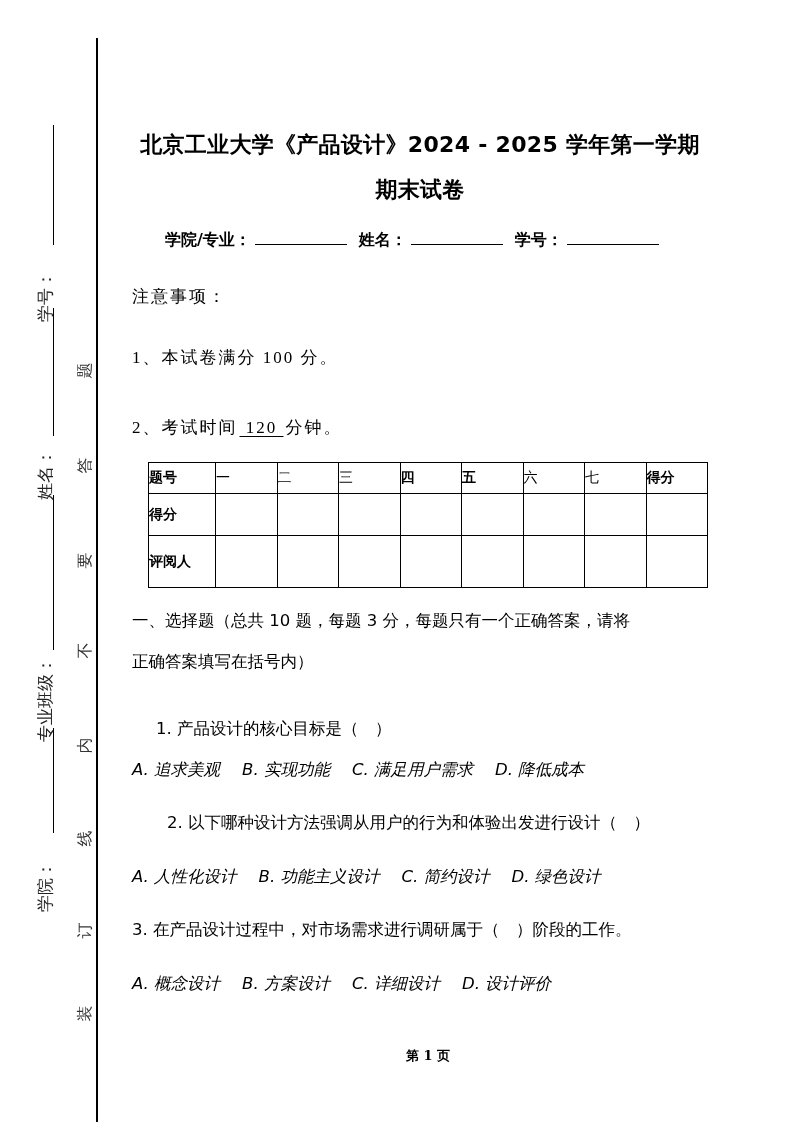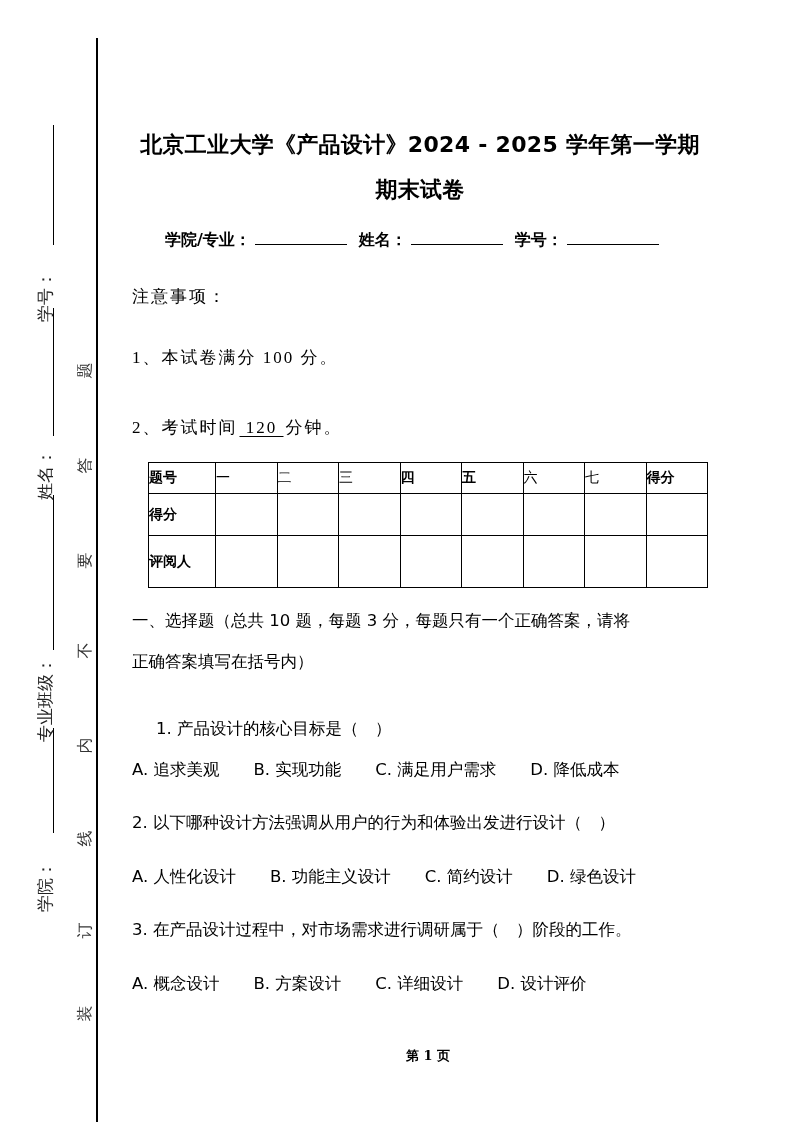--- a/index.html
+++ b/index.html
@@ -32,21 +32,21 @@
                 font-family: "DejaVu Sans", sans-serif; font-size: 14px; }
   table.score td { border: 1.2px solid #000; text-align: left; padding: 0; }
   table.score td.hdr { font-weight: bold; }
   table.score col.c0 { width: 67px; }
   table.score col.cn { width: 61.5px; }
   table.score tr.r0 td { height: 30px; }
   table.score tr.r1 td { height: 41px; }
   table.score tr.r2 td { height: 51px; }
 
   .q { position: absolute; left: 132px; font-family: "DejaVu Sans", sans-serif; font-size: 16.5px; white-space: nowrap; }
-  .opts { display: flex; gap: 16px; }
+  .opts { display: flex; gap: 4px; font-style: italic; }
   .opt { margin-right: 18px; }
 
   .footer { position: absolute; top: 1047px; left: 0; width: 856px; text-align: center;
             font-family: "DejaVu Serif", serif; font-weight: bold; font-size: 13px; }
 </style>
 </head>
 <body>
 
 <div class="binding-line"></div>
 
@@ -148,21 +148,21 @@
 <div class="q" style="top:651px;">正确答案填写在括号内）</div>
 
 <div class="q" style="top:718px;margin-left:24px;">1. 产品设计的核心目标是（　）</div>
 <div class="q opts" style="top:759px;">
   <span class="opt">A. 追求美观</span>
   <span class="opt">B. 实现功能</span>
   <span class="opt">C. 满足用户需求</span>
   <span class="opt">D. 降低成本</span>
 </div>
 
-<div class="q" style="top:812px;">2. 以下哪种设计方法强调从用户的行为和体验出发进行设计（　）</div>
+<div class="q" style="top:812px;margin-left:35px;">2. 以下哪种设计方法强调从用户的行为和体验出发进行设计（　）</div>
 <div class="q opts" style="top:866px;">
   <span class="opt">A. 人性化设计</span>
   <span class="opt">B. 功能主义设计</span>
   <span class="opt">C. 简约设计</span>
   <span class="opt">D. 绿色设计</span>
 </div>
 
 <div class="q" style="top:919px;">3. 在产品设计过程中，对市场需求进行调研属于（　）阶段的工作。</div>
 <div class="q opts" style="top:973px;text-align:center;">
   <span class="opt">A. 概念设计</span>

